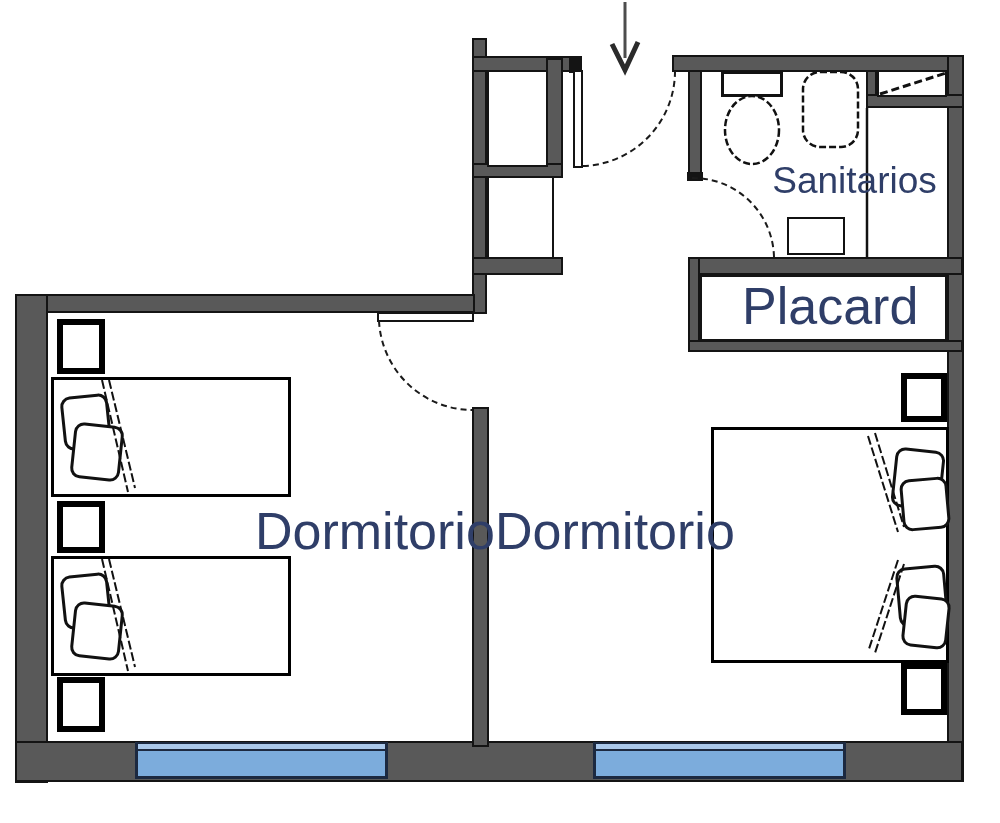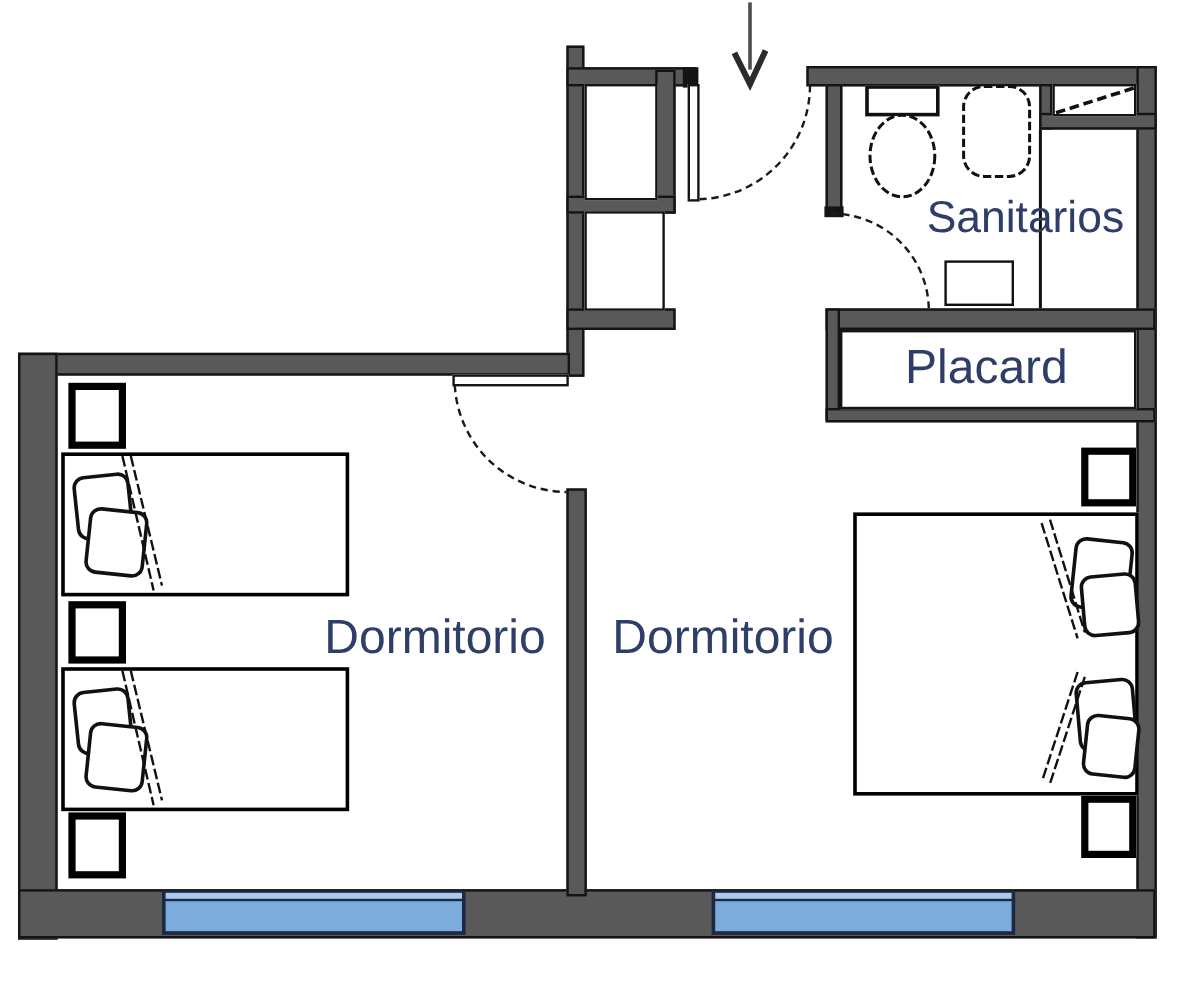--- a/index.html
+++ b/index.html
@@ -31,21 +31,21 @@
   .pillow{
     position:absolute;background:#fff;border:3px solid #111;border-radius:10px;
     box-sizing:border-box;z-index:4;
   }
   .window{position:absolute;background:var(--window-frame,#1c2940);z-index:2;}
   .window .hi{position:absolute;left:3px;right:3px;top:2px;height:5px;background:var(--window-highlight,#abc9ec);}
   .window .pane{position:absolute;left:3px;right:3px;top:9px;bottom:3px;background:var(--window-pane,#7cacdc);}
   .overlay{position:absolute;left:0;top:0;z-index:5;pointer-events:none;}
   .room-label{
     position:absolute;z-index:6;color:var(--label-color,#2f3e68);
-    font-size:40px;line-height:44px;text-align:center;white-space:nowrap;
+    font-size:52px;line-height:44px;text-align:center;white-space:nowrap;
   }
 </style>
 </head>
 <body>
 
 <div class="plan">
 
   <div class="wall" style="left:472px;top:38px;width:15px;height:276px;"></div>
   <div class="wall" style="left:472px;top:56px;width:108px;height:16px;"></div>
   <div class="wall" style="left:546px;top:58px;width:17px;height:120px;"></div>

